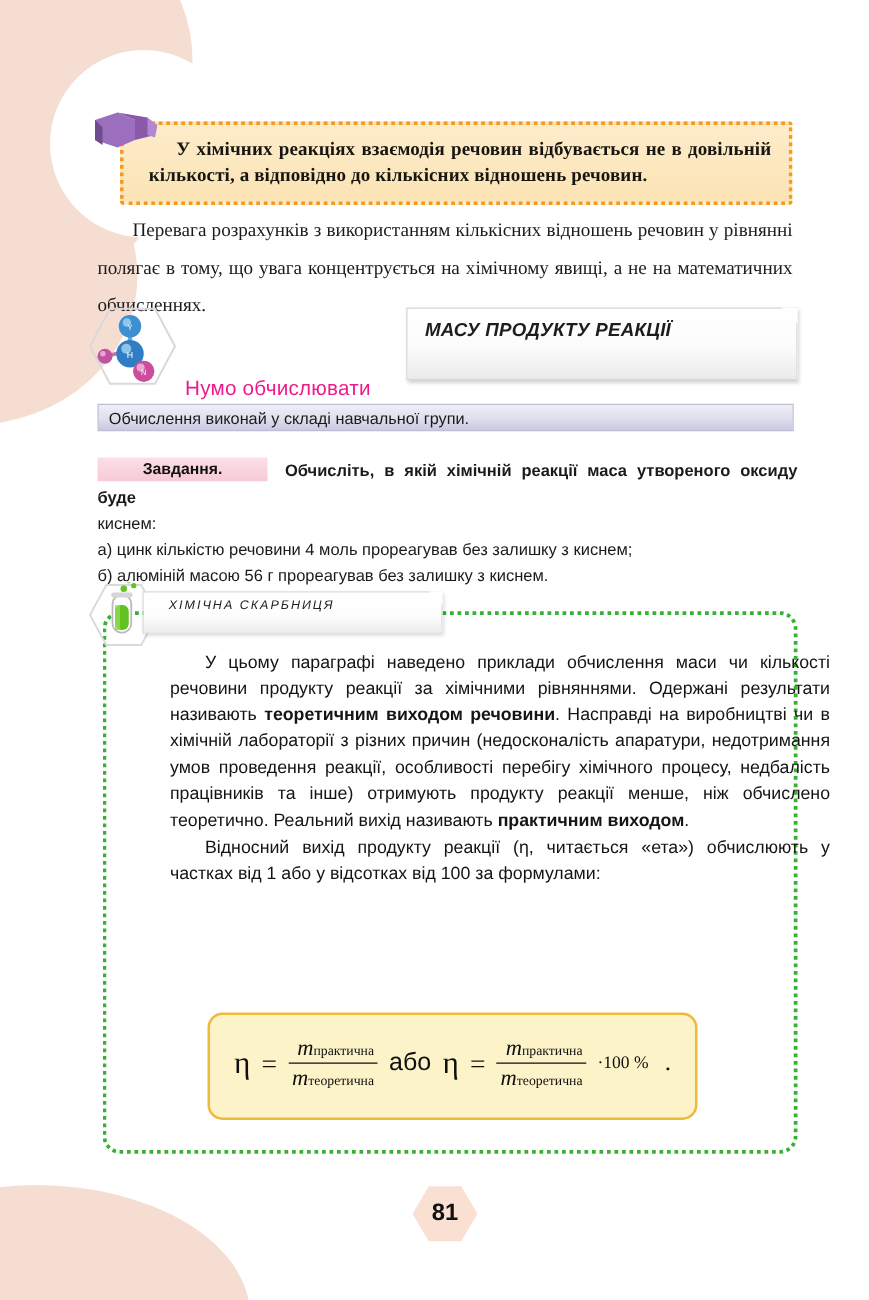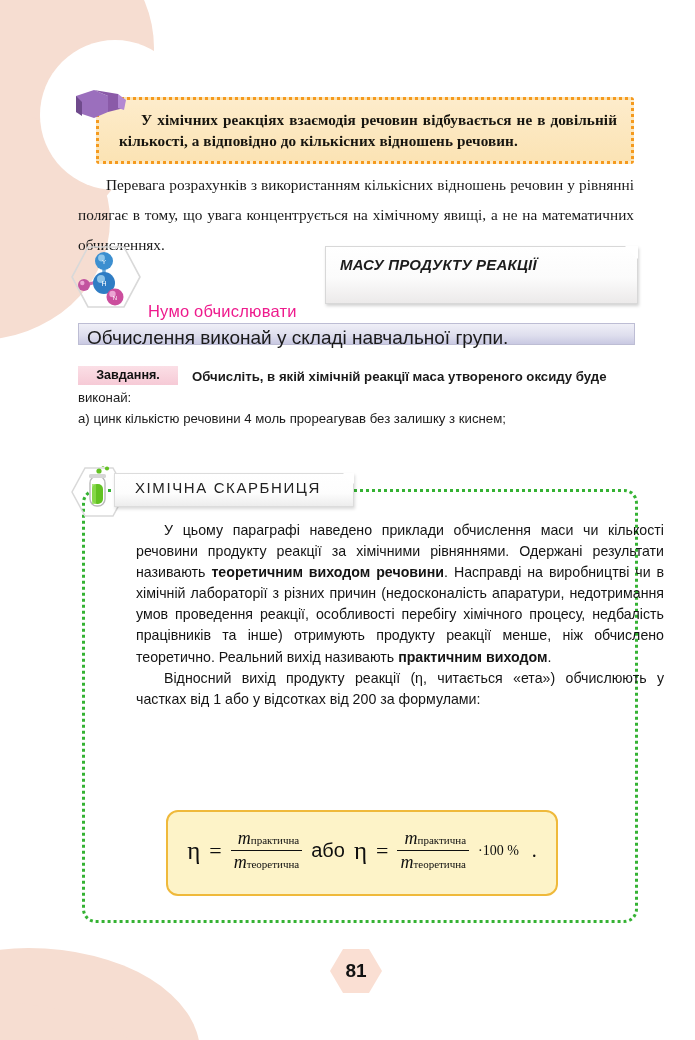--- a/index.html
+++ b/index.html
@@ -112,28 +112,28 @@
 
   
   .greybar{
     position:absolute;left:78px;top:323px;width:557px;height:22px;
     background:linear-gradient(180deg,#efeff7 0%,#dfdfee 55%,#c9c9e2 100%);
     border:1px solid #bdbdd4;
     box-sizing:border-box;
   }
   .greybar span{
     position:absolute;left:8px;top:3px;
-    font-size:19px;color:#1a1a1a;
+    font-size:13px;color:#1a1a1a;
   }
 
   
   .task-wrap{position:absolute;left:78px;top:366px;width:560px;}
   .task-badge{
     display:inline-block;
-    width:100px;height:19px;line-height:19px;
+    width:136px;height:19px;line-height:19px;
     background:linear-gradient(180deg,#fbdfe6 0%,#f6cad6 100%);
     text-align:center;
     font-size:12.6px;font-weight:bold;color:#111111;
     vertical-align:top;
     box-sizing:border-box;
   }
   .task-text{
     display:inline;
     font-size:13.2px;line-height:21px;color:#1a1a1a;
   }
@@ -167,21 +167,22 @@
     box-shadow:1px 2px 3px rgba(0,0,0,0.15);
   }
   .treasury-plate:before{
     content:"";position:absolute;right:-1px;top:-1px;
     border-top:11px solid #ffffff;
     border-left:11px solid transparent;
   }
   .treasury-plate span{
     position:absolute;left:20px;top:5px;
     font-family:"Liberation Sans", sans-serif;
-    font-size:15px;
+    font-style:italic;
+    font-size:10px;
     letter-spacing:1.6px;
     color:#222222;
   }
 
   .treasury-body{
     position:absolute;left:96px;top:520px;width:528px;margin-left:40px;
   }
   .treasury-body p{
     margin:0;
     font-size:14.2px;
@@ -286,22 +287,23 @@
   </div>
 
   <div class="greybar">
     <span>Обчислення виконай у складі навчальної групи.</span>
   </div>
 
   <div class="task-wrap">
     <div class="task-first-line">
       <span class="task-badge">Завдання.</span><span class="task-text" style="margin-left:14px;font-weight:bold;">Обчисліть, в якій хімічній реакції маса утвореного оксиду буде</span>
     </div>
-    <p class="task-cont">виконай:</p>
+    <p class="task-cont">киснем:</p>
     <p class="task-item">а) цинк кількістю речовини 4 моль прореагував без залишку з киснем;</p>
+    <p class="task-item">б) алюміній масою 56 г прореагував без залишку з киснем.</p>
   </div>
 
   <div class="treasury-box"></div>
 
   <div class="treasury-head">
     <svg class="tube-hex" viewBox="0 0 58 52">
       <polygon points="15,2 43,2 56,26 43,50 15,50 2,26" fill="none" stroke="#d9d9d9" stroke-width="1.5"></polygon>
       <rect x="20" y="10" width="15" height="30" rx="7" fill="#ffffff" stroke="#b9b9b9" stroke-width="1.4"></rect>
       <rect x="22" y="18" width="11" height="20" rx="5" fill="#62c222"></rect>
       <rect x="22" y="18" width="4" height="20" fill="#8fdc52" opacity="0.8"></rect>
@@ -310,21 +312,21 @@
       <circle cx="37" cy="2.5" r="2.1" fill="#62c222"></circle>
       <circle cx="33" cy="-1" r="1.7" fill="#62c222"></circle>
     </svg>
     <div class="treasury-plate">
       <span>ХІМІЧНА СКАРБНИЦЯ</span>
     </div>
   </div>
 
   <div class="treasury-body">
     <p><span>У цьому параграфі наведено приклади обчислення маси чи кількості речовини продукту реакції за хімічними рівняннями. Одержані результати називають </span><b>теоретичним виходом речовини</b><span>. Насправді на виробництві чи в хімічній лабораторії з різних причин (недосконалість апаратури, недотримання умов проведення реакції, особливості перебігу хімічного процесу, недбалість працівників та інше) отримують продукту реакції менше, ніж обчислено теоретично. Реальний вихід називають </span><b>практичним виходом</b><span>.</span></p>
-    <p>Відносний вихід продукту реакції (η, читається «ета») обчислюють у частках від 1 або у відсотках від 200 за формулами:</p>
+    <p>Відносний вихід продукту реакції (η, читається «ета») обчислюють у частках від 1 або у відсотках від 100 за формулами:</p>
   </div>
 
   <div class="formula-box">
     <div class="formula-inner">
       <span class="eta">η</span>
       <span class="eq">=</span>
       <span class="frac">
         <span class="num"><i class="mvar">m</i><span class="msub">практична</span></span>
         <span class="den"><i class="mvar">m</i><span class="msub">теоретична</span></span>
       </span>

